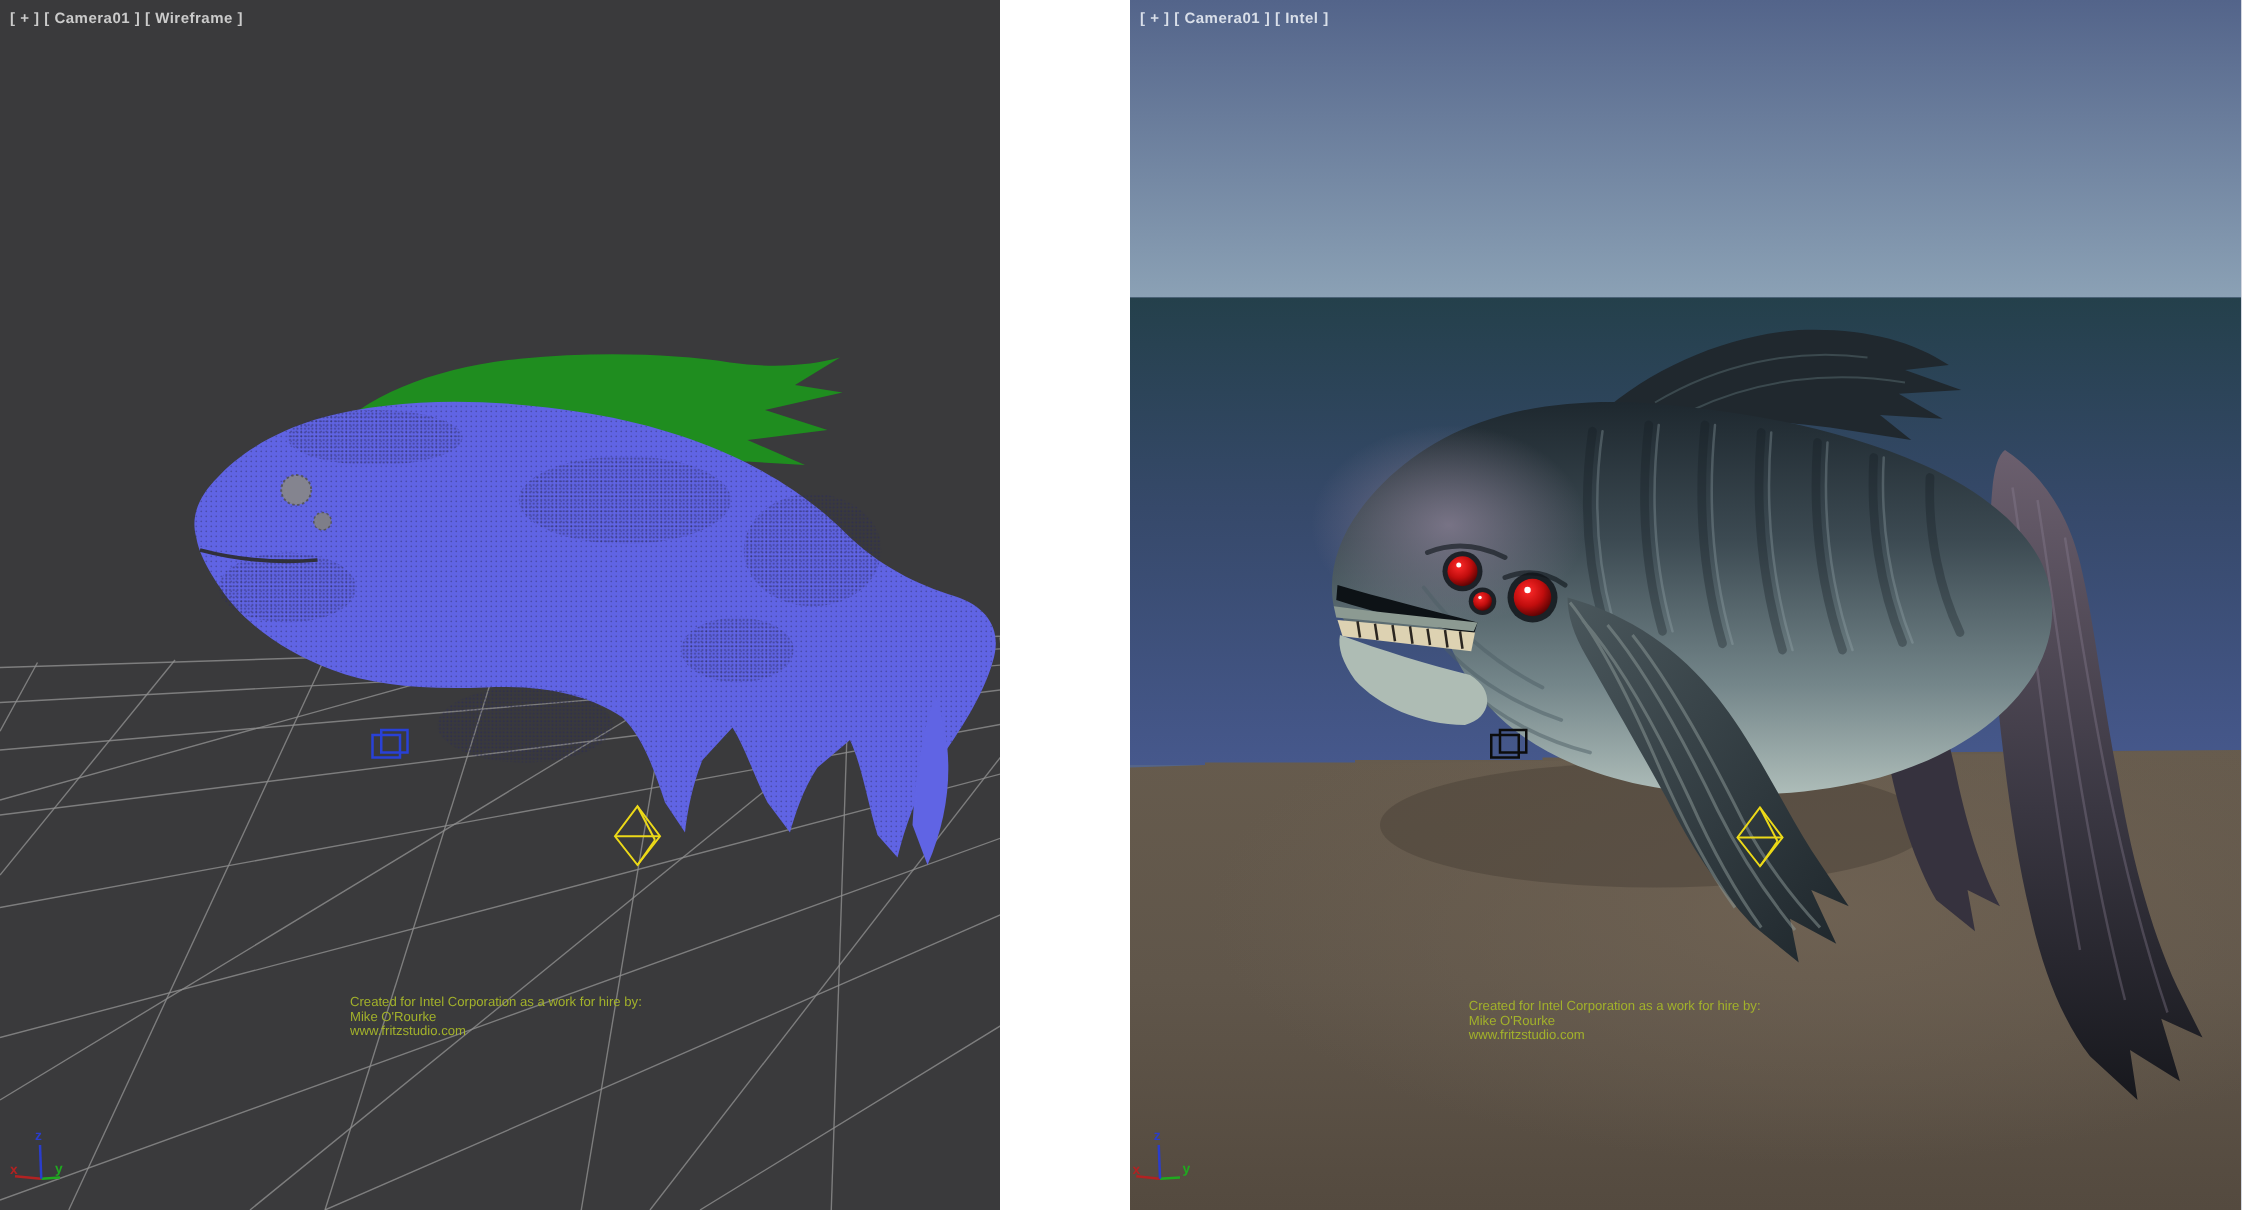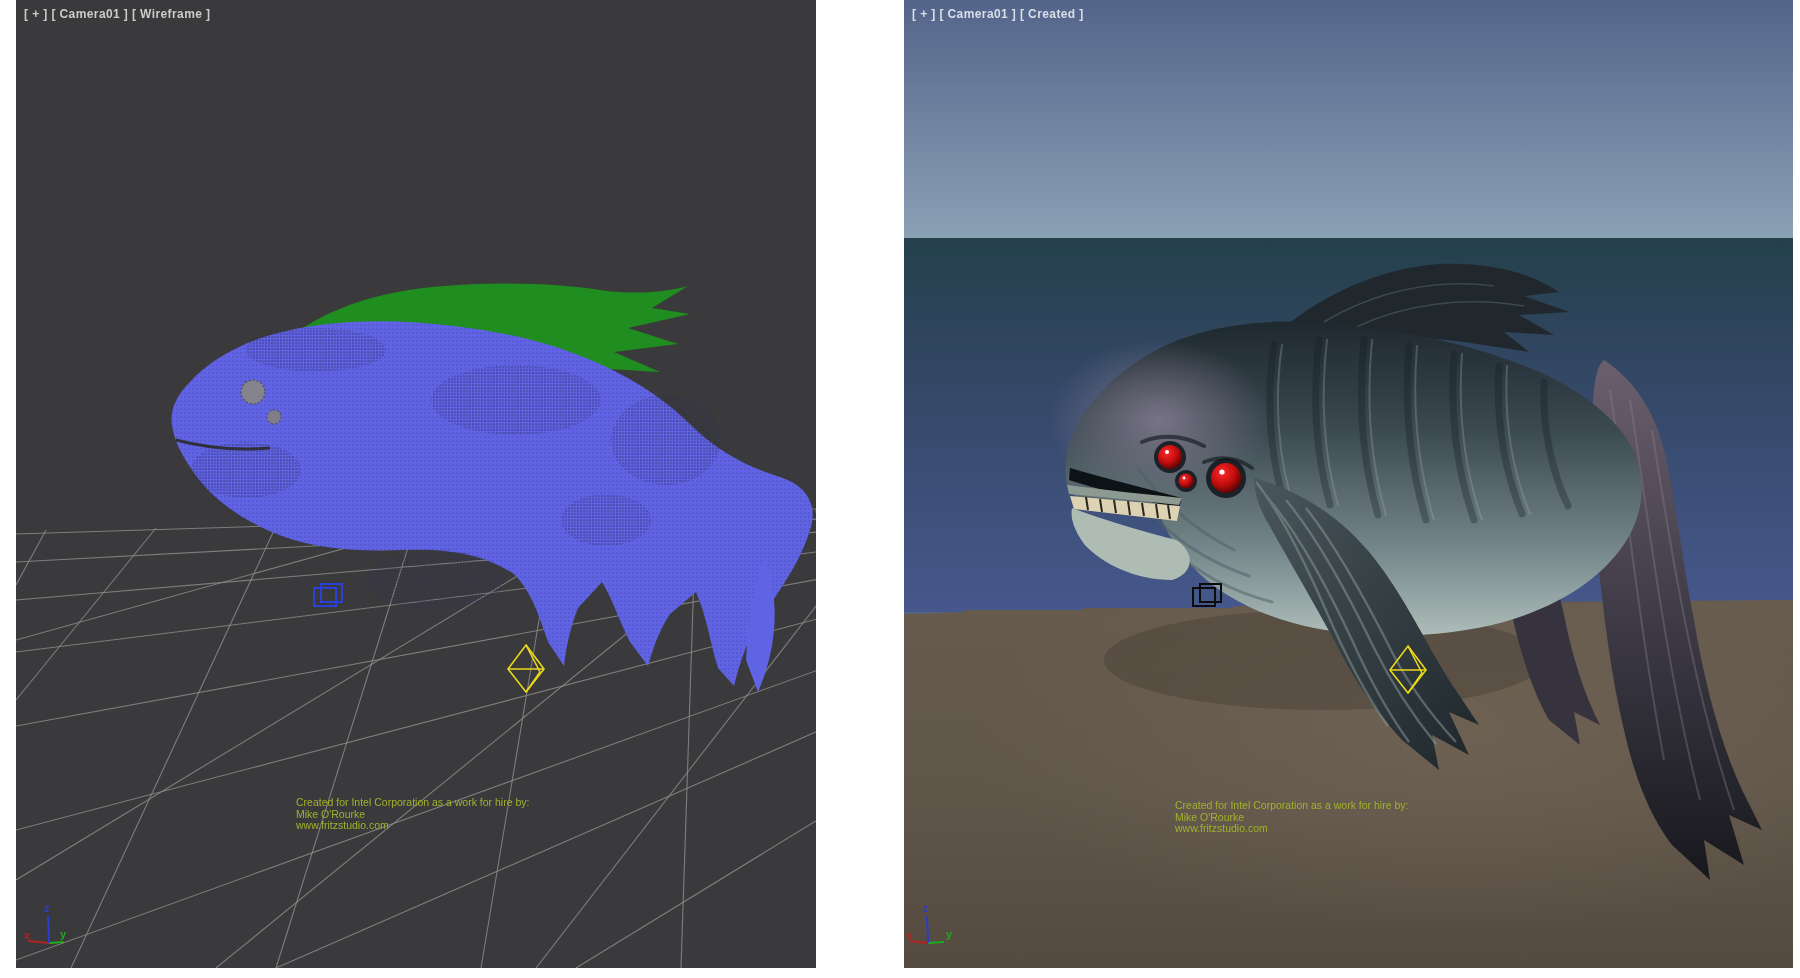--- a/index.html
+++ b/index.html
@@ -1,19 +1,19 @@
 <!DOCTYPE html>
 <html><head>
 <meta charset="utf-8">
 <style>
   html,body{margin:0;padding:0;background:#ffffff;}
   .stage{position:relative;width:1800px;height:978px;background:#ffffff;overflow:hidden;
          font-family:"Liberation Sans", sans-serif;}
   .vp{position:absolute;top:0;height:968px;overflow:hidden;}
-  .vp-left{left:16px;width:800px;background:#3a3a3c;}
+  .vp-left{left:0;width:800px;background:#3a3a3c;}
   .vp-right{left:904px;width:889px;background:#53648a;}
   .vp svg{position:absolute;left:0;top:0;}
   .vp-label{position:absolute;left:8px;top:7px;font-size:12px;letter-spacing:0.4px;
             font-weight:bold;z-index:5;cursor:default;}
   .vp-left .vp-label{color:#cbcbcb;}
   .vp-right .vp-label{color:#d9dfe9;}
   .watermark{position:absolute;z-index:5;font-size:10.5px;font-weight:normal;line-height:11.5px;
              color:#a2b12b;white-space:nowrap;}
   .vp-left .watermark{left:280px;top:797px;}
   .vp-right .watermark{left:271px;top:800px;}
@@ -122,21 +122,21 @@
     </svg>
 
     <div class="watermark">
       <div>Created for Intel Corporation as a work for hire by:</div>
       <div>Mike O'Rourke</div>
       <div>www.fritzstudio.com</div>
     </div>
   </div>
 
   <div class="vp vp-right">
-    <div class="vp-label">[ + ] [ Camera01 ] [ Created ]</div>
+    <div class="vp-label">[ + ] [ Camera01 ] [ Intel ]</div>
 
     <svg width="889" height="968" viewBox="0 0 889 968">
       <defs>
         <linearGradient id="skyG" x1="0" y1="0" x2="0" y2="1">
           <stop offset="0" stop-color="#53648a"></stop>
           <stop offset="1" stop-color="#8ba1b5"></stop>
         </linearGradient>
         <linearGradient id="seaG" x1="0" y1="0" x2="0" y2="1">
           <stop offset="0" stop-color="#24404b"></stop>
           <stop offset="0.45" stop-color="#36496a"></stop>

